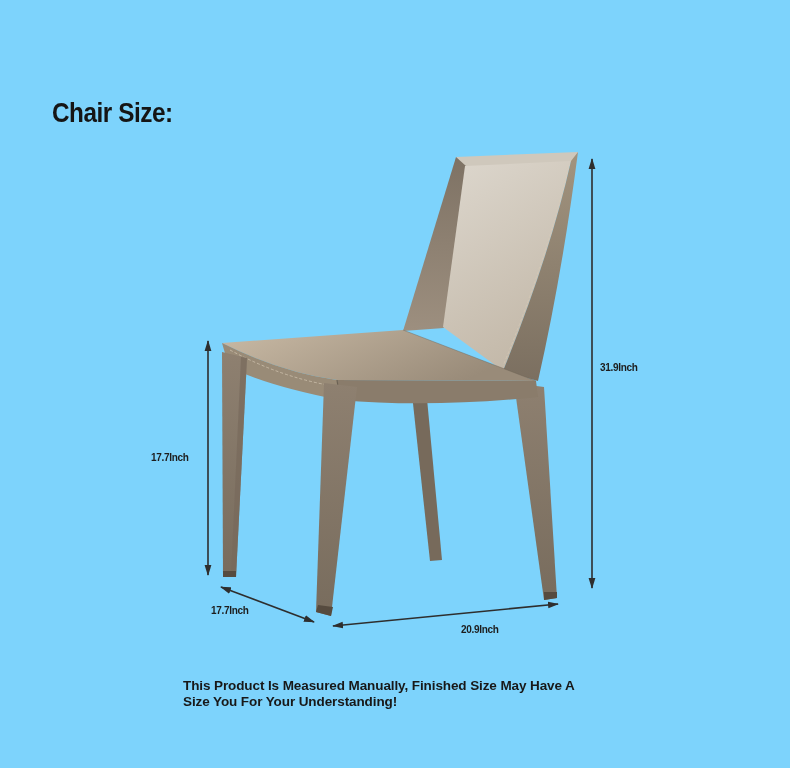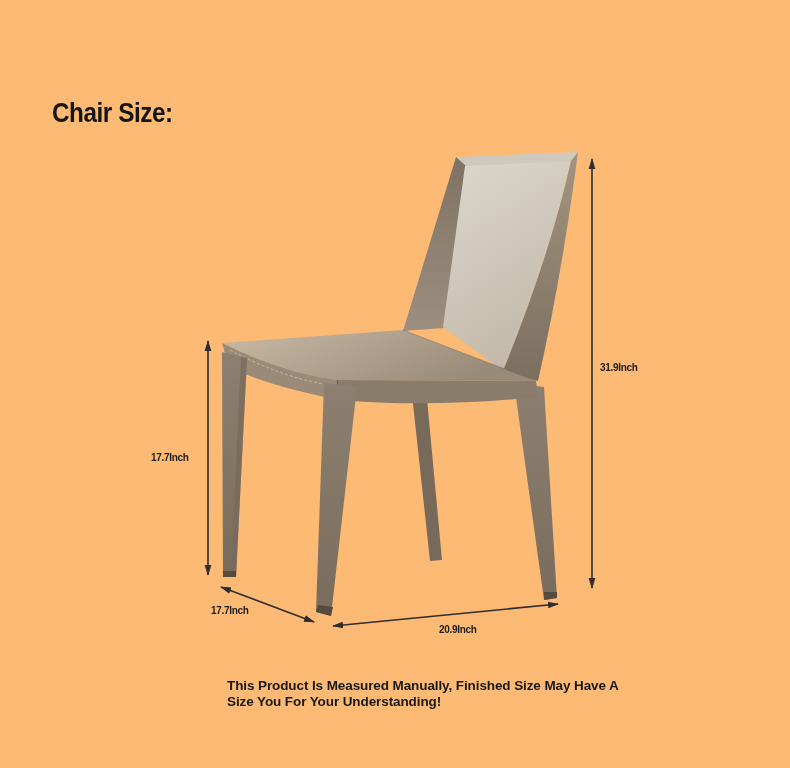--- a/index.html
+++ b/index.html
@@ -1,19 +1,19 @@
 <!DOCTYPE html>
 <html><head>
 <meta charset="utf-8">
 <style>
   html,body{margin:0;padding:0;background:#ffffff;}
   .stage{
     position:relative;
     width:790px;height:768px;
-    background:#fdba74;
+    background:#7dd3fc;
     overflow:hidden;
     font-family:"Liberation Sans", sans-serif;
   }
   .title{
     position:absolute;
     left:52px;top:98px;
     margin:0;
     font-size:27px;
     font-weight:700;
     color:#151515;
@@ -31,29 +31,28 @@
     position:absolute;
     font-size:10px;
     font-weight:700;
     color:#1d1d1d;
     letter-spacing:-0.3px;
     white-space:nowrap;
   }
   .lbl-height{left:600px;top:362px;}
   .lbl-seat-height{left:151px;top:452px;}
   .lbl-depth{left:211px;top:605px;}
-  .lbl-width{left:439px;top:624px;}
+  .lbl-width{left:461px;top:624px;}
   .disclaimer{
     position:absolute;
     left:183px;top:678px;
     font-size:13.5px;
     font-weight:700;
     color:#181818;
     letter-spacing:-0.1px;
-    margin-left:44px;
   }
   .disclaimer div{
     line-height:16px;
     white-space:nowrap;
   }
 </style>
 </head>
 <body>
 
 <div class="stage">

